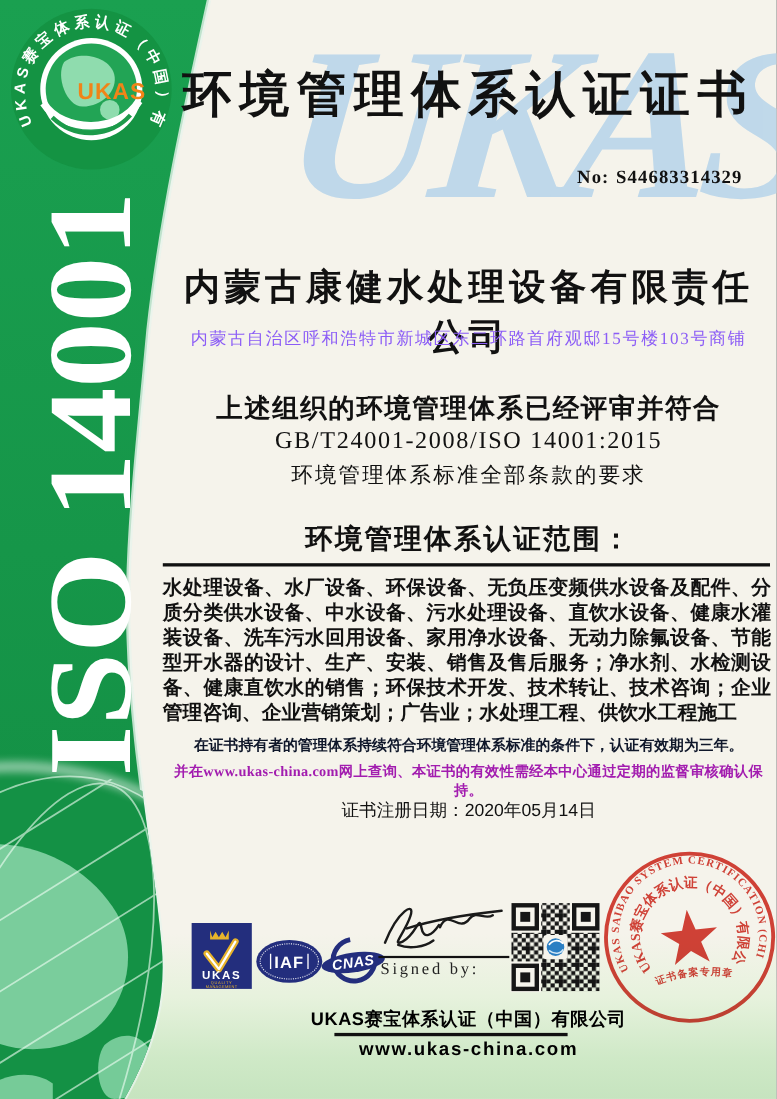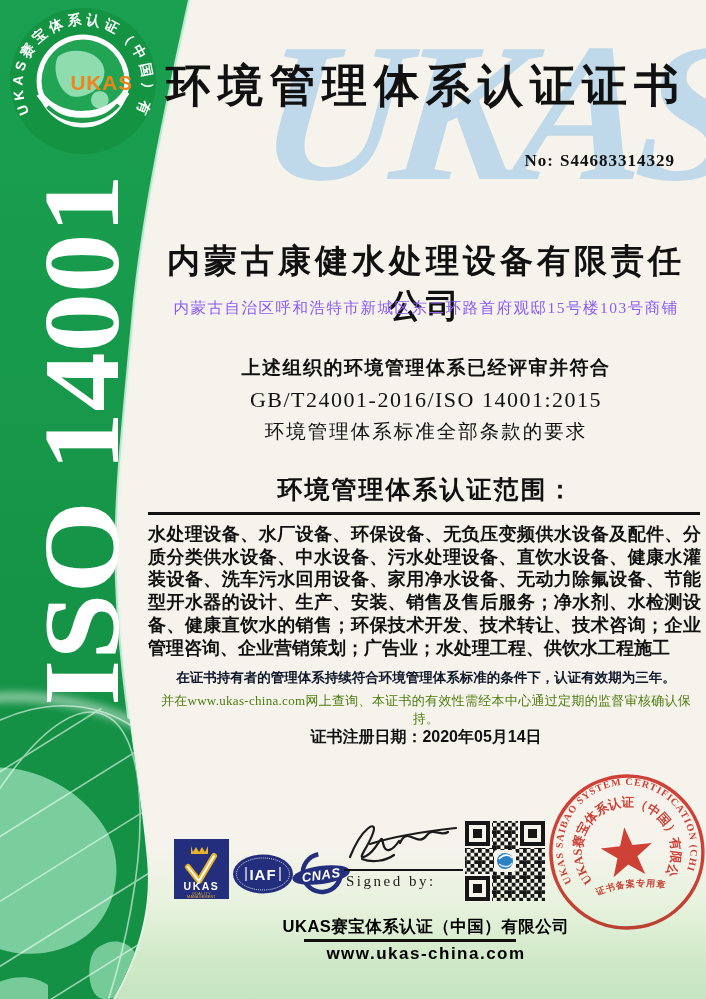--- a/index.html
+++ b/index.html
@@ -15,31 +15,31 @@
   .band{left:0;top:0;z-index:3;}
   .toplogo{left:4px;top:2px;z-index:4;}
   .content{z-index:5;color:#111;}
   .title{top:56px;font-size:45px;font-weight:600;letter-spacing:7px;}
   .certno{top:151px;left:445px;width:236px;text-align:right;font-size:17px;font-weight:bold;letter-spacing:1px;}
   .certno span{margin-right:6px;}
   .award{top:202px;font-size:21px;font-weight:bold;letter-spacing:9px;
     font-family:"Liberation Sans","DejaVu Sans",sans-serif;}
   .company{top:239px;font-size:33px;font-weight:600;letter-spacing:4px;}
   .address{top:298px;font-size:15.5px;letter-spacing:1.5px;color:#8b5cf6;}
-  .conf1{top:355px;font-size:19px;font-weight:bold;letter-spacing:1.5px;
+  .conf1{top:355px;font-size:24px;font-weight:bold;letter-spacing:1.5px;
     font-family:"Liberation Sans","DejaVu Sans",sans-serif;}
   .standard{top:387px;font-size:22px;letter-spacing:1.5px;}
   .conf2{top:418px;font-size:19.5px;letter-spacing:2px;}
   .scopehead{top:473px;font-size:25px;font-weight:bold;letter-spacing:2px;}
   .rule{top:512px;left:148px;width:552px;height:3px;background:#111;}
   .scopetext{top:523px;left:148px;width:553px;text-align:justify;font-size:18px;line-height:22.7px;
     font-weight:bold;font-family:"Liberation Sans","DejaVu Sans",sans-serif;}
   .note1{top:669px;font-size:13.5px;font-weight:600;color:#0f172a;}
-  .note2{top:692px;font-size:13px;font-weight:400;color:#4d7c0f;letter-spacing:.3px;}
-  .dates{top:727px;display:flex;justify-content:center;gap:44px;font-size:16px;font-weight:bold;
+  .note2{top:692px;font-size:13px;font-weight:700;color:#a21caf;letter-spacing:.3px;}
+  .dates{top:727px;display:flex;justify-content:center;gap:44px;font-size:16px;font-weight:normal;
     font-family:"Liberation Sans","DejaVu Sans",sans-serif;}
   .logo-ukas{left:174px;top:839px;z-index:5;}
   .logo-iaf{left:232px;top:854px;z-index:5;}
   .logo-cnas{left:291px;top:851px;z-index:5;}
   .sig{left:342px;top:813px;z-index:5;}
   .sigline{left:344px;top:869px;width:119px;height:2px;background:#111;z-index:5;}
   .signedby{left:346px;top:873px;font-size:15px;letter-spacing:2.5px;color:#222;z-index:5;}
   .qr{left:463px;top:819px;z-index:5;}
   .seal{left:547px;top:770px;z-index:7;mix-blend-mode:multiply;opacity:.93;transform:rotate(-6deg);}
   .fcompany{top:916px;font-size:16.5px;font-weight:bold;letter-spacing:.5px;z-index:6;
@@ -115,21 +115,21 @@
     <text x="99" y="89" text-anchor="middle" font-size="21" font-weight="bold" fill="#f08418" letter-spacing="1" font-family="Liberation Sans, DejaVu Sans, sans-serif">UKAS</text>
   </svg>
 
   <div class="abs col content title">环境管理体系认证证书</div>
   <div class="abs content certno">
     <span>No:</span><span>S44683314329</span>
   </div>
   <div class="abs col content company">内蒙古康健水处理设备有限责任公司</div>
   <div class="abs col content address">内蒙古自治区呼和浩特市新城区东二环路首府观邸15号楼103号商铺</div>
   <div class="abs col content conf1">上述组织的环境管理体系已经评审并符合</div>
-  <div class="abs col content standard">GB/T24001-2016/ISO 14001:2015</div>
+  <div class="abs col content standard">GB/T24001-2008/ISO 14001:2015</div>
   <div class="abs col content scopehead">环境管理体系认证范围：</div>
   <div class="abs col content conf2">环境管理体系标准全部条款的要求</div>
   <div class="abs rule content"></div>
   <div class="abs content scopetext">水处理设备、水厂设备、环保设备、无负压变频供水设备及配件、分质分类供水设备、中水设备、污水处理设备、直饮水设备、健康水灌装设备、洗车污水回用设备、家用净水设备、无动力除氟设备、节能型开水器的设计、生产、安装、销售及售后服务；净水剂、水检测设备、健康直饮水的销售；环保技术开发、技术转让、技术咨询；企业管理咨询、企业营销策划；广告业；水处理工程、供饮水工程施工</div>
   <div class="abs col content note1">在证书持有者的管理体系持续符合环境管理体系标准的条件下，认证有效期为三年。</div>
   <div class="abs col content note2">并在www.ukas-china.com网上查询、本证书的有效性需经本中心通过定期的监督审核确认保持。</div>
   <div class="abs col content dates">
     <div>
       <span>证书注册日期：</span><span>2020年05月14日</span>
     </div>

